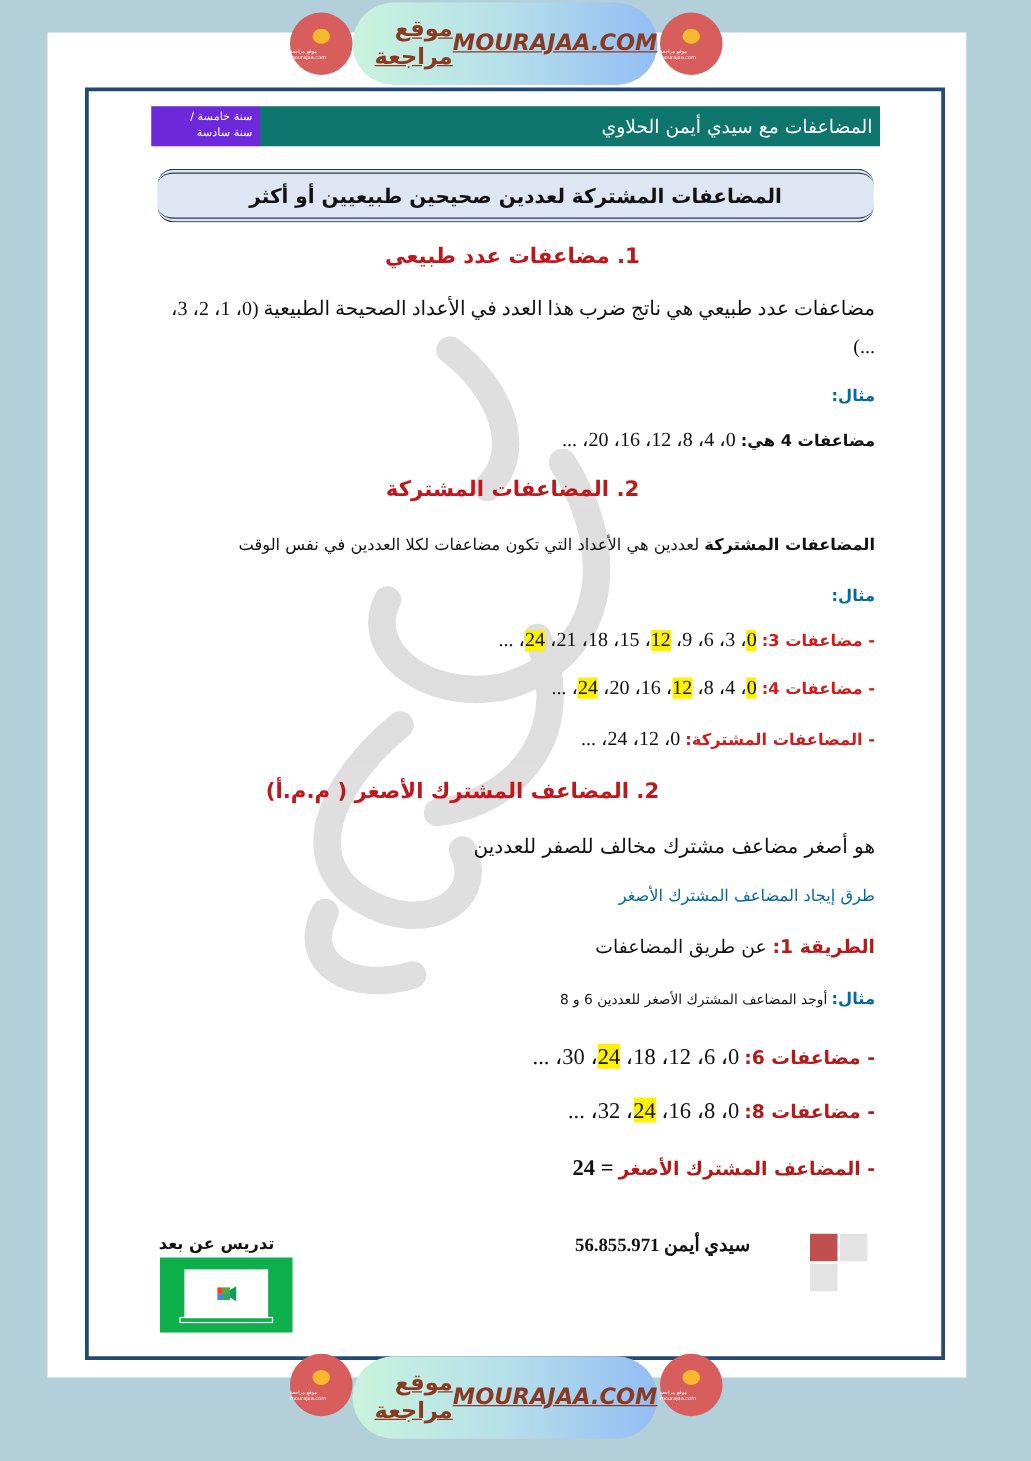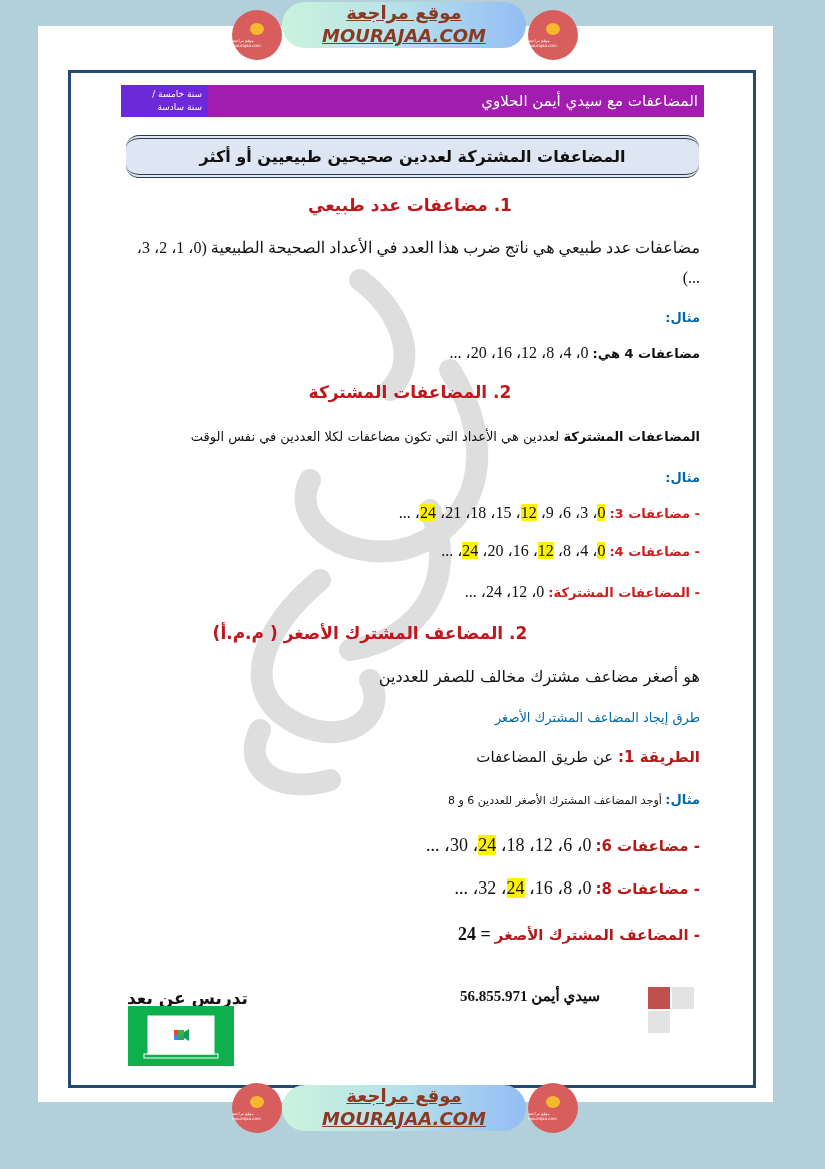--- a/index.html
+++ b/index.html
@@ -13,24 +13,24 @@
       position: absolute; left: 38px; top: 26px; width: 735px; height: 1076px;
       background: #ffffff;
     }
     .frame {
       position: absolute; left: 68px; top: 70px; width: 688px; height: 1018px;
       border: 3px solid #234a77;
       background: #ffffff;
     }
     
     .banner {
-      position: absolute; left: 282px; width: 244px; height: 46px;
+      position: absolute; left: 282px; width: 244px; height: 66px;
       border-radius: 33px;
       background: linear-gradient(90deg, #c9f3dc 0%, #b6e0ea 50%, #93bdf4 100%);
-      display: flex; flex-direction: column; align-items: center; justify-content: center;
+      display: flex; flex-direction: row; align-items: center; justify-content: center;
       z-index: 5;
     }
     .banner.top { top: 2px; }
     .banner.bottom { top: 1085px; }
     .banner .b-ar {
       font-family: "DejaVu Sans", sans-serif; font-weight: bold; font-size: 18px;
       color: #8a3a22; text-decoration: underline; direction: rtl; line-height: 22px;
     }
     .banner .b-en {
       font-family: "DejaVu Sans", sans-serif; font-weight: bold; font-size: 18px;
@@ -54,21 +54,21 @@
     .hdr {
       position: absolute; left: 121px; top: 85px; width: 583px; height: 32px;
       display: flex;
     }
     .hdr .grade {
       width: 87px; background: #6d28d9; color: #fff;
       font-family: "DejaVu Sans", sans-serif; font-size: 9px; line-height: 13px;
       direction: rtl; text-align: right; padding: 3px 6px 0 0;
     }
     .hdr .title {
-      flex: 1; background: #a21caf; color: #fff; direction: rtl;
+      flex: 1; background: #0f766e; color: #fff; direction: rtl;
       font-family: "DejaVu Sans", sans-serif; font-size: 15px;
       padding: 7px 6px 0 0;
     }
     .lesson-box {
       position: absolute; left: 126px; top: 135px; width: 573px; height: 43px;
       background: #dde6f2;
       border-top: 3px double #2a3a4a; border-bottom: 3px double #2a3a4a;
       border-top-width: 4px; border-bottom-width: 4px;
       display: flex; align-items: center; justify-content: center;
       direction: rtl;
@@ -109,21 +109,21 @@
     }
     .content, .hdr, .lesson-box, .footer { z-index: 2; }
     .contact {
       position: absolute; left: 460px; top: 987px; direction: rtl;
       font-family: "Liberation Serif", serif; font-weight: bold; font-size: 15px; color: #111;
     }
     .squares { position: absolute; left: 648px; top: 987px; width: 48px; height: 48px; }
     .sq { position: absolute; width: 22px; height: 22px; }
     .remote-label {
       position: absolute; left: 127px; top: 988px;
-      font-family: "DejaVu Sans", sans-serif; font-weight: bold; font-size: 17px; color: #111;
+      font-family: "DejaVu Sans", sans-serif; font-weight: bold; font-size: 13px; color: #111;
       direction: rtl;
     }
     .meet-box {
       position: absolute; left: 128px; top: 1006px; width: 106px; height: 60px; background: #0db04b;
     }
   </style>
 </head>
 <body>
 
 <div class="paper"></div>

